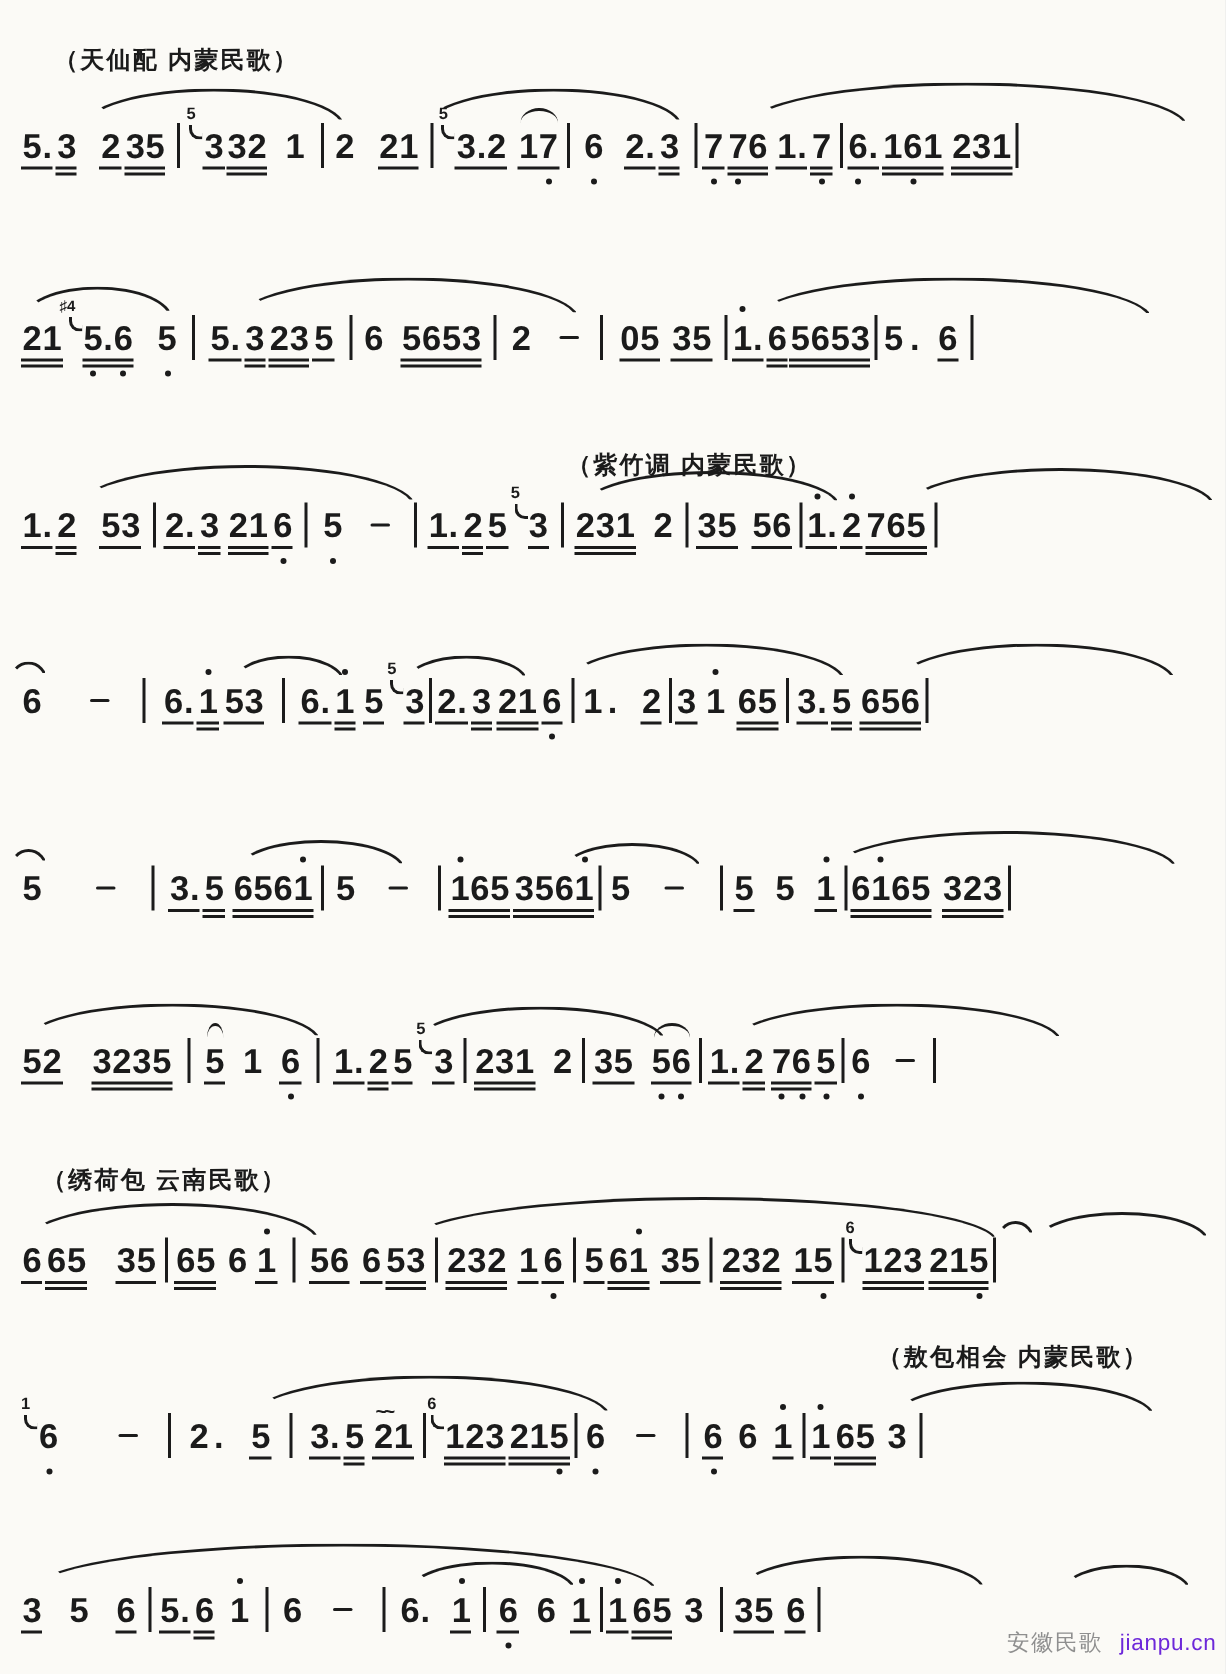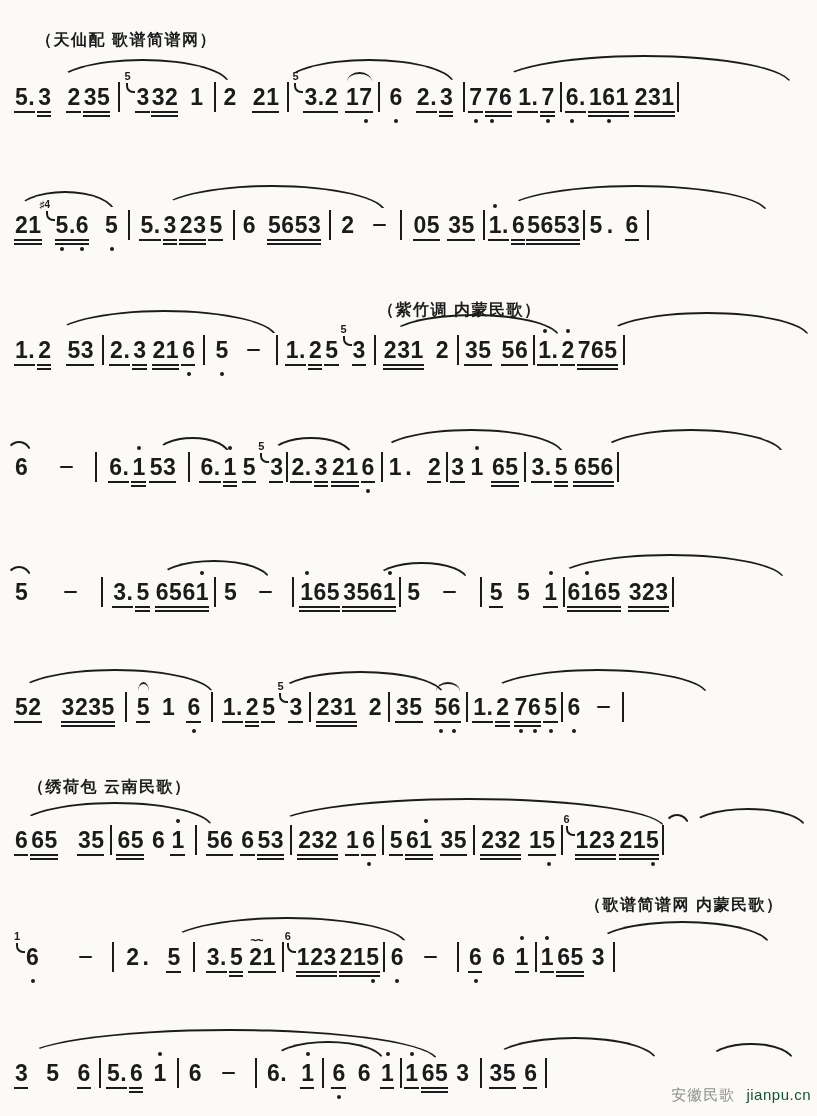--- a/index.html
+++ b/index.html
@@ -29,30 +29,30 @@
   .gn{position:absolute;left:-1px;top:-8px;font-size:11px;font-weight:700;line-height:11px;white-space:nowrap;}
   .gn.gsharp{font-size:10px;left:-5px;}
   .gh{position:absolute;left:1px;top:4px;width:7px;height:8px;border-left:2px solid #1b1b1b;
       border-bottom:2px solid #1b1b1b;border-radius:0 0 0 7px;font-style:normal;}
   .bar{width:2px;height:30px;background:#1b1b1b;flex:none;}
   .dash{width:13px;height:2.5px;background:#1b1b1b;border-radius:1px;flex:none;}
   .slur{position:absolute;border:2px solid transparent;border-top:2px solid #1b1b1b;
         border-radius:50% 50% 0 0/100% 100% 0 0;box-sizing:border-box;}
   .wm{position:absolute;right:6px;top:1086px;font-size:15px;letter-spacing:1px;white-space:nowrap;}
   .wm .site{color:#8f8f8f;}
-  .wm .dom{color:#14532d;margin-left:6px;letter-spacing:0.5px;}
+  .wm .dom{color:#6d28d9;margin-left:6px;letter-spacing:0.5px;}
 </style>
 </head>
 <body>
 
 <div class="page">
-  <div class="title t0">（天仙配 歌谱简谱网）</div>
+  <div class="title t0">（天仙配 内蒙民歌）</div>
   <div class="title t1">（紫竹调 内蒙民歌）</div>
   <div class="title t2">（绣荷包 云南民歌）</div>
-  <div class="title t3">（歌谱简谱网 内蒙民歌）</div>
+  <div class="title t3">（敖包相会 内蒙民歌）</div>
 
   <div class="line l0">
       <div class="slur" style="left: 40px; width: 175px; height: 26px; top: -20px;"></div>
       <div class="slur" style="left: 268px; width: 172px; height: 26px; top: -20px;"></div>
       <div class="slur" style="left: 482px; width: 295px; height: 30px; top: -24px;"></div>
       <div class="notes">
         <span class="tok">
           <span class="txt"><span class="ch">5</span><span class="ch">.</span><i class="u1"></i></span>
         </span>
         <span class="tok" style="margin-right: 16px;">

